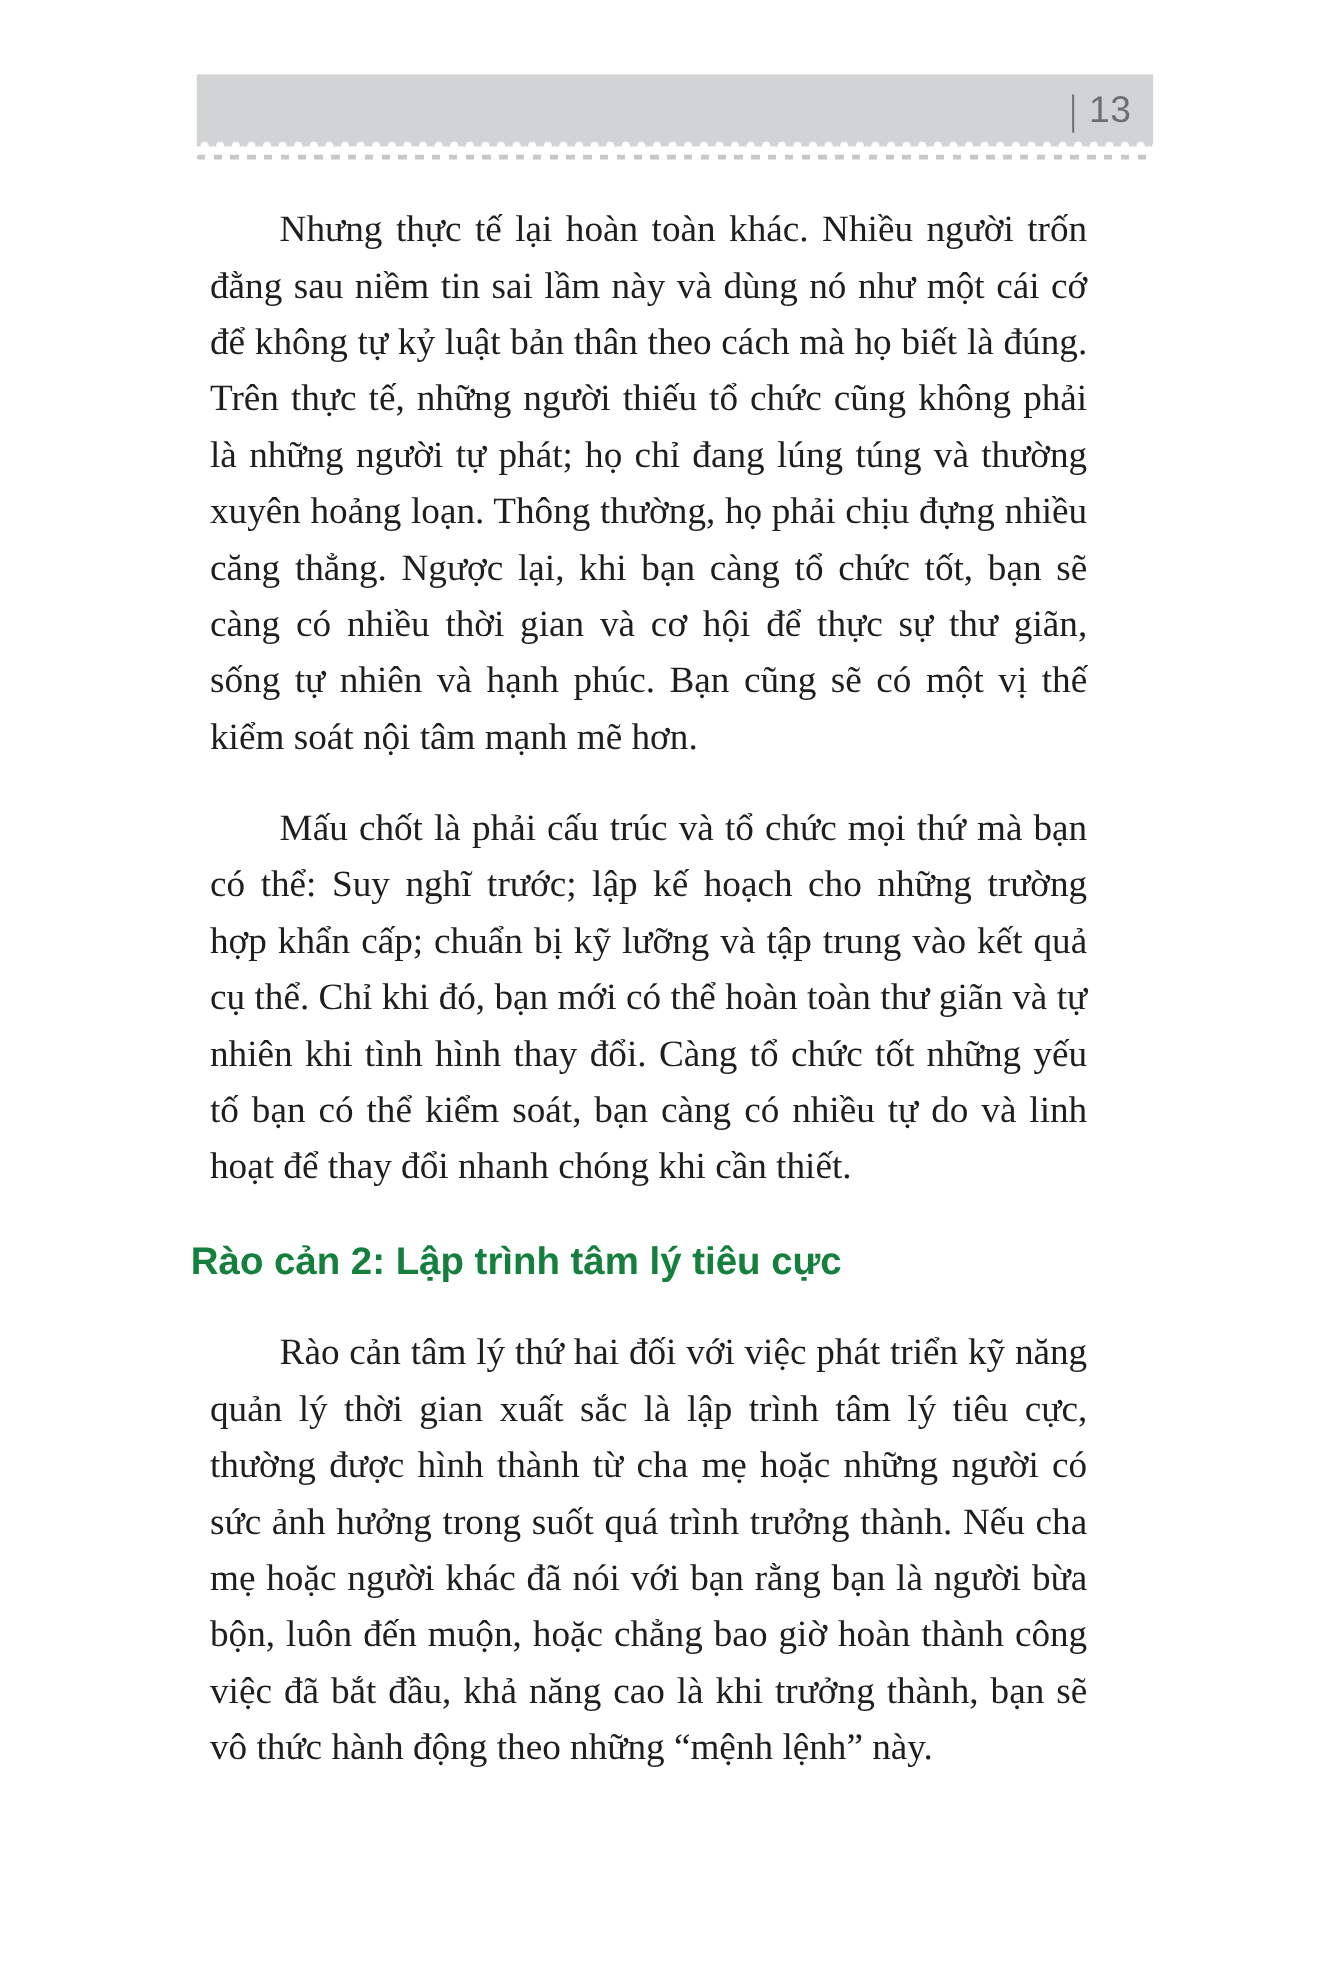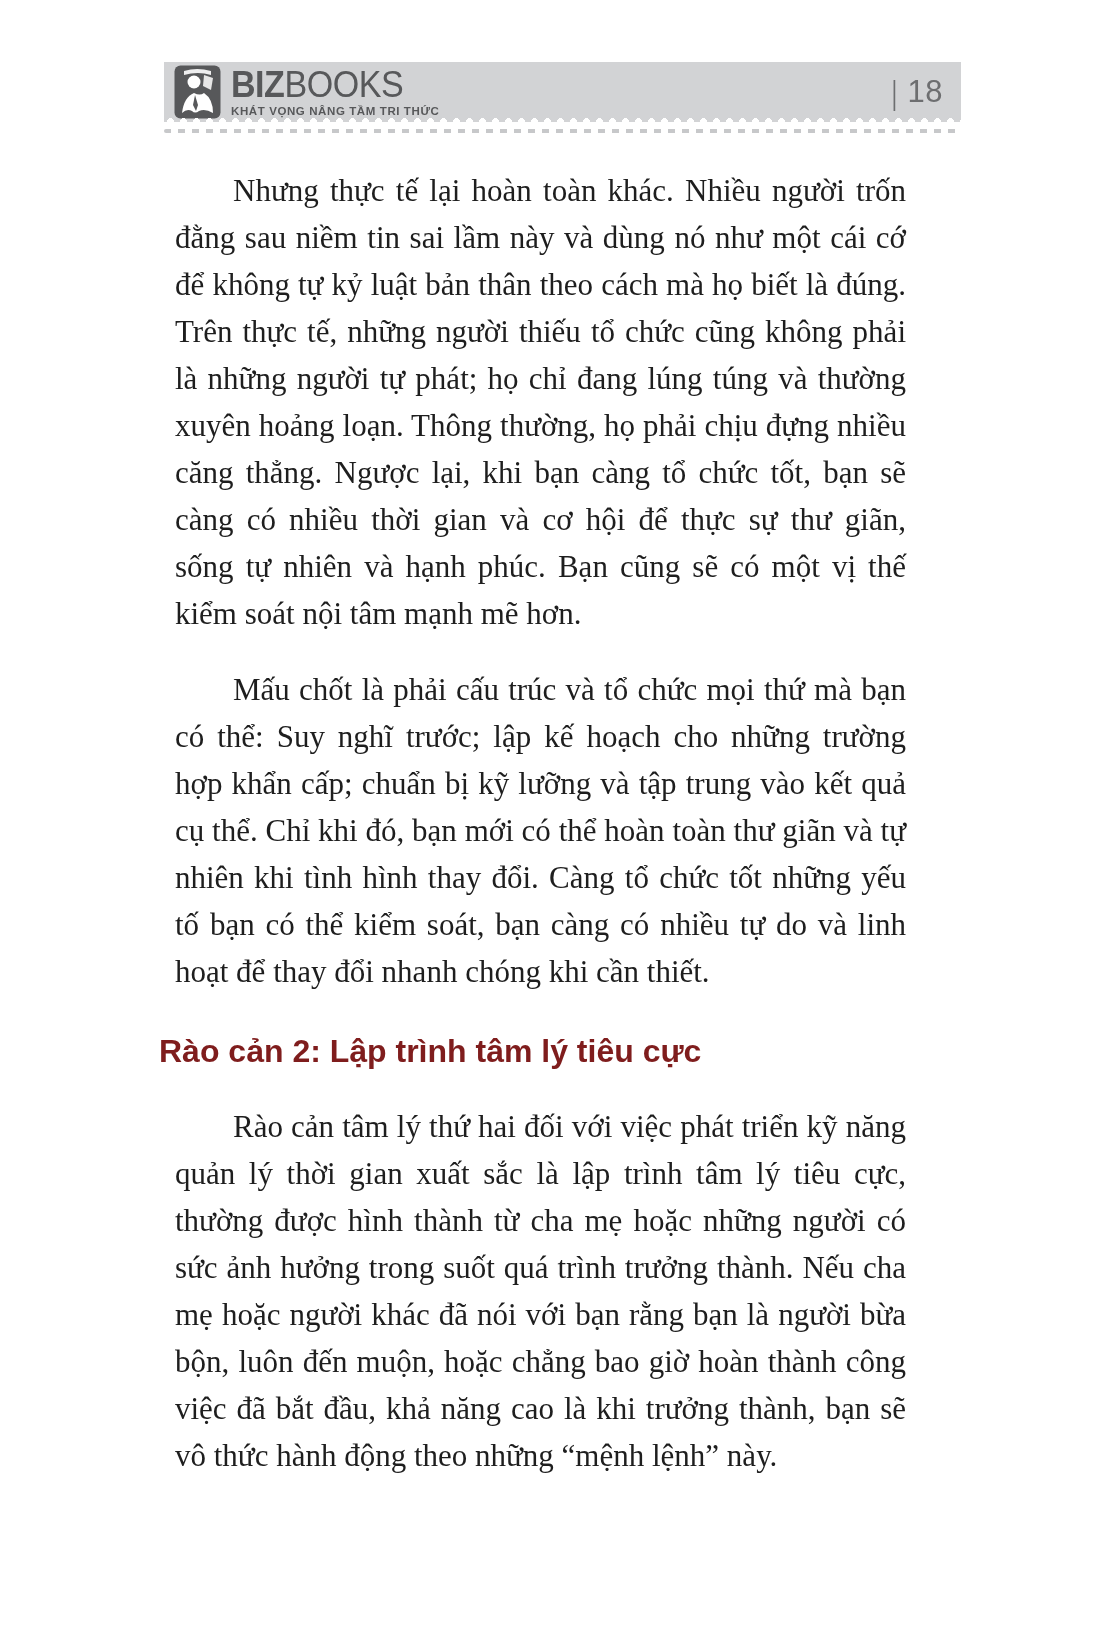--- a/index.html
+++ b/index.html
@@ -120,51 +120,34 @@
   .content p {
     margin: 16px;
     text-indent: 58px;
   }
   .content p + p { margin-top: 29px; }
   .section-heading {
     font-family: "Liberation Sans", "DejaVu Sans", sans-serif;
     font-weight: 700;
     font-size: 32px;
     line-height: 40px;
-    color: #7f1d1d;
+    color: #15803d;
     text-align: left;
     margin: 36px 0 32px 0;
   }
 </style>
 </head>
 <body>
 
 <div class="page">
 
   <div class="header-band">
-    <div class="logo">
-      <svg class="logo-badge" viewBox="0 0 47 54" xmlns="http://www.w3.org/2000/svg" aria-hidden="true">
-        <rect x="0.5" y="0.5" width="46" height="53" rx="6" fill="#57585a"></rect>
-
-        <path d="M10 6 q13 -4 27 0 l0 4 q-13 -4 -27 0 z" fill="#ffffff" opacity="0.9"></path>
-        <circle cx="20" cy="17" r="6.5" fill="#ffffff"></circle>
-        <path d="M30 10 l9 3 -2 12 -8 -4 z" fill="#ffffff" opacity="0.85"></path>
-        <path d="M8 48 q2 -16 12 -20 q6 3 10 0 q9 6 9 20 q-8 -5 -14 -2 q-4 3 -7 0 q-5 -3 -10 2 z" fill="#ffffff"></path>
-        <path d="M21 30 l3 10 -2 6 -3 -6 z" fill="#57585a"></path>
-      </svg>
-      <div class="logo-textcol">
-        <div class="brand">
-          <span class="biz">BIZ</span><span class="books">BOOKS</span>
-        </div>
-        <div class="tagline">KHÁT VỌNG NÂNG TẦM TRI THỨC</div>
-      </div>
-    </div>
     <div class="page-indicator">
       <span class="sep">|</span>
-      <span class="num">18</span>
+      <span class="num">13</span>
     </div>
   </div>
   <div class="perforation-dots"></div>
 
   <div class="content">
     <p>Nhưng thực tế lại hoàn toàn khác. Nhiều người trốn đằng sau niềm tin sai lầm này và dùng nó như một cái cớ để không tự kỷ luật bản thân theo cách mà họ biết là đúng. Trên thực tế, những người thiếu tổ chức cũng không phải là những người tự phát; họ chỉ đang lúng túng và thường xuyên hoảng loạn. Thông thường, họ phải chịu đựng nhiều căng thẳng. Ngược lại, khi bạn càng tổ chức tốt, bạn sẽ càng có nhiều thời gian và cơ hội để thực sự thư giãn, sống tự nhiên và hạnh phúc. Bạn cũng sẽ có một vị thế kiểm soát nội tâm mạnh mẽ hơn.</p>
     <p>Mấu chốt là phải cấu trúc và tổ chức mọi thứ mà bạn có thể: Suy nghĩ trước; lập kế hoạch cho những trường hợp khẩn cấp; chuẩn bị kỹ lưỡng và tập trung vào kết quả cụ thể. Chỉ khi đó, bạn mới có thể hoàn toàn thư giãn và tự nhiên khi tình hình thay đổi. Càng tổ chức tốt những yếu tố bạn có thể kiểm soát, bạn càng có nhiều tự do và linh hoạt để thay đổi nhanh chóng khi cần thiết.</p>
     <h2 class="section-heading">Rào cản 2: Lập trình tâm lý tiêu cực</h2>
     <p>Rào cản tâm lý thứ hai đối với việc phát triển kỹ năng quản lý thời gian xuất sắc là lập trình tâm lý tiêu cực, thường được hình thành từ cha mẹ hoặc những người có sức ảnh hưởng trong suốt quá trình trưởng thành. Nếu cha mẹ hoặc người khác đã nói với bạn rằng bạn là người bừa bộn, luôn đến muộn, hoặc chẳng bao giờ hoàn thành công việc đã bắt đầu, khả năng cao là khi trưởng thành, bạn sẽ vô thức hành động theo những “mệnh lệnh” này.</p>
   </div>

